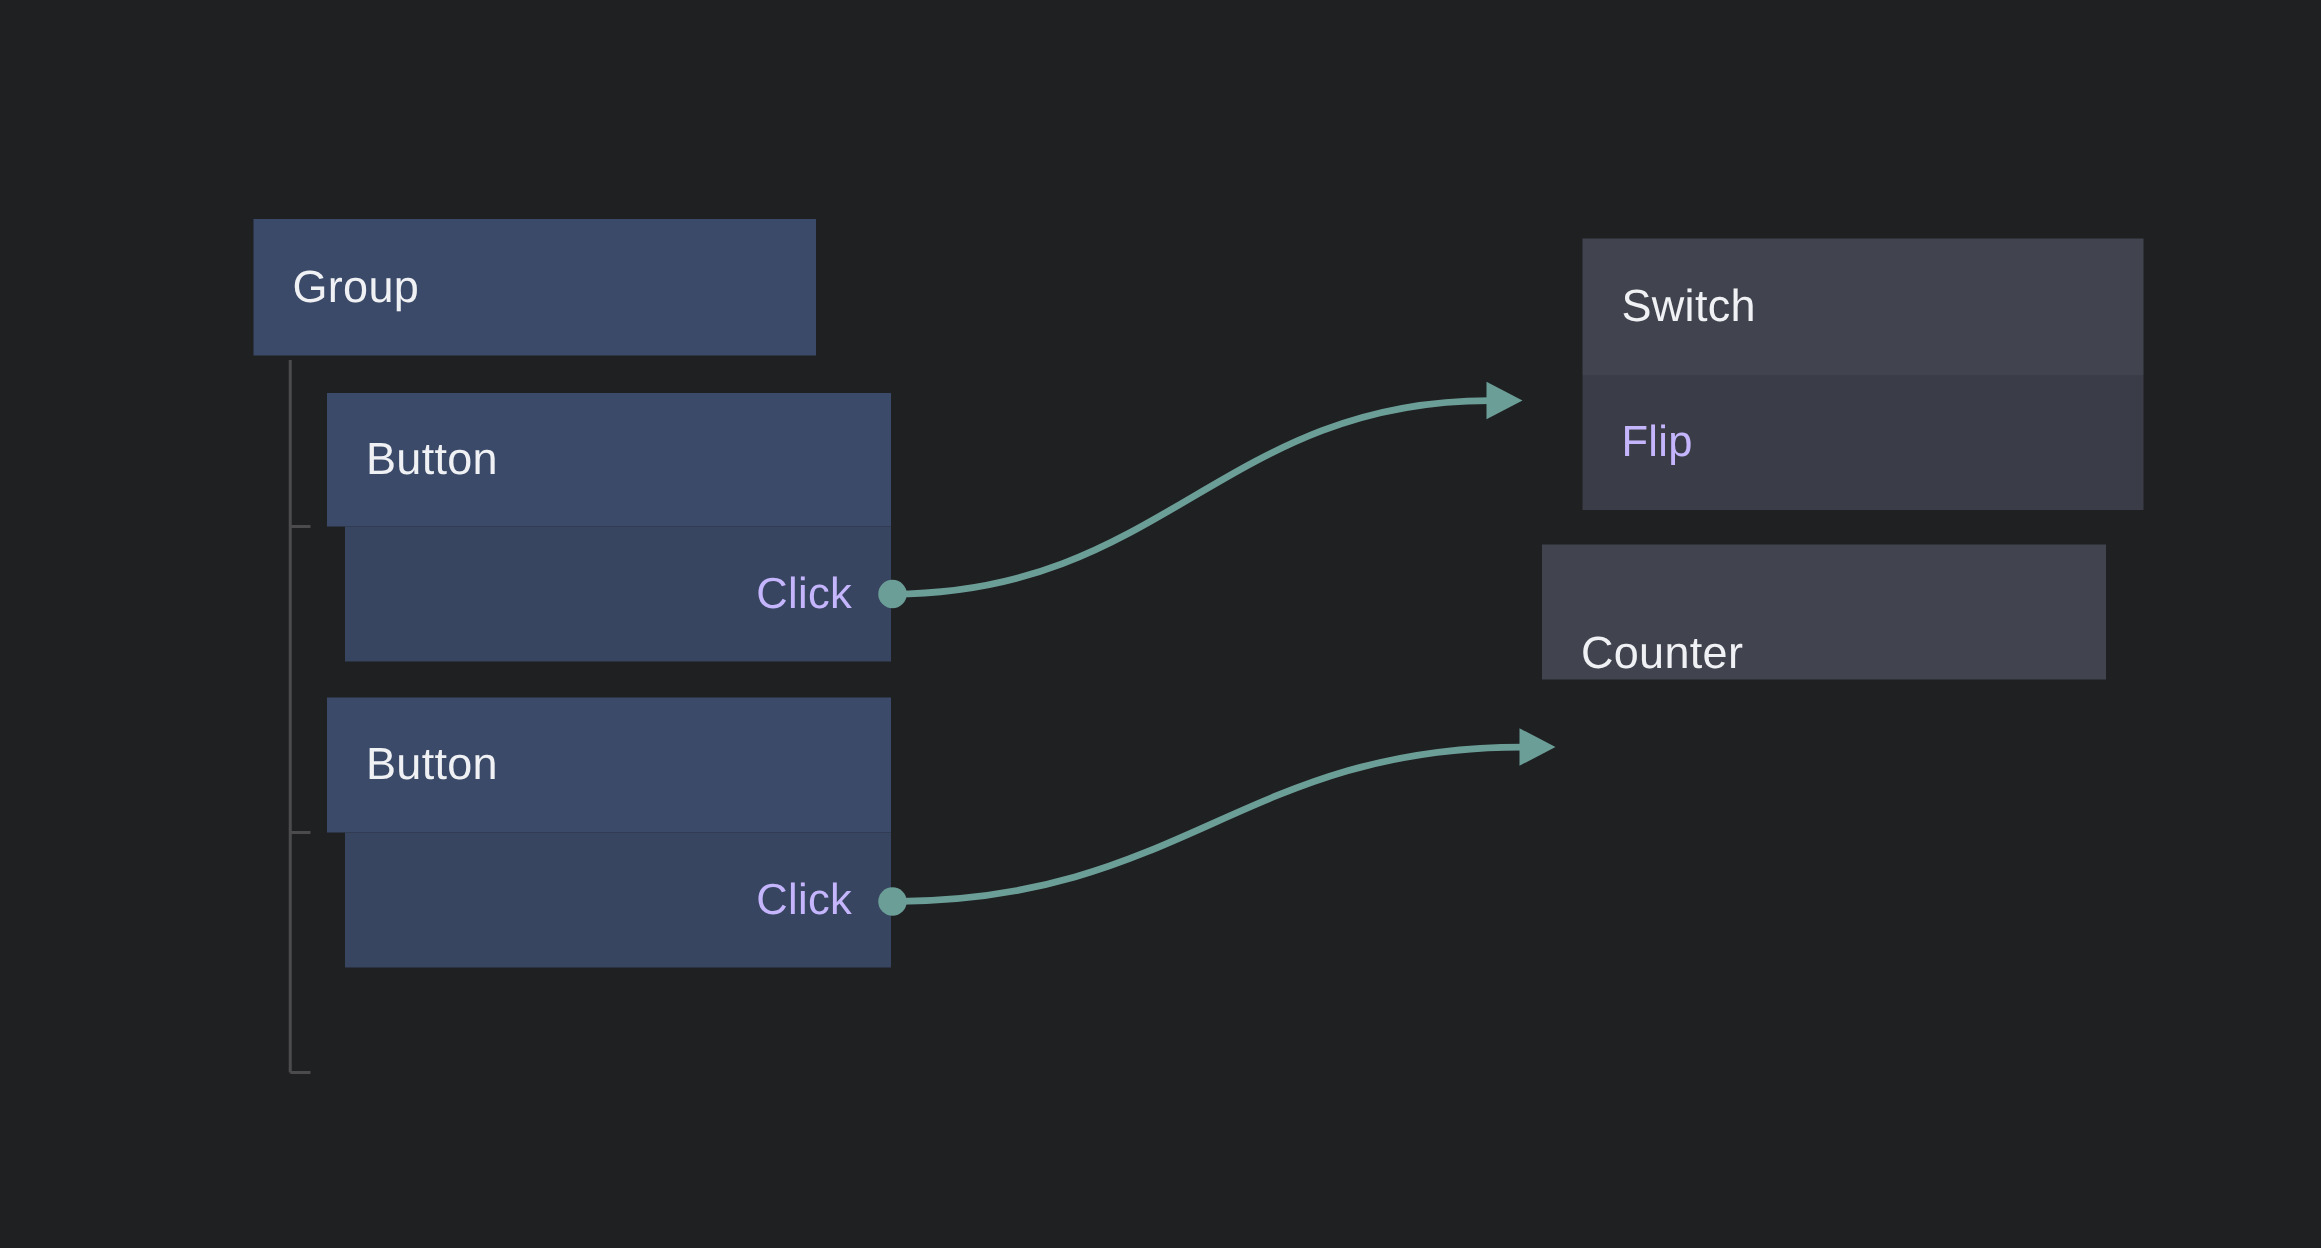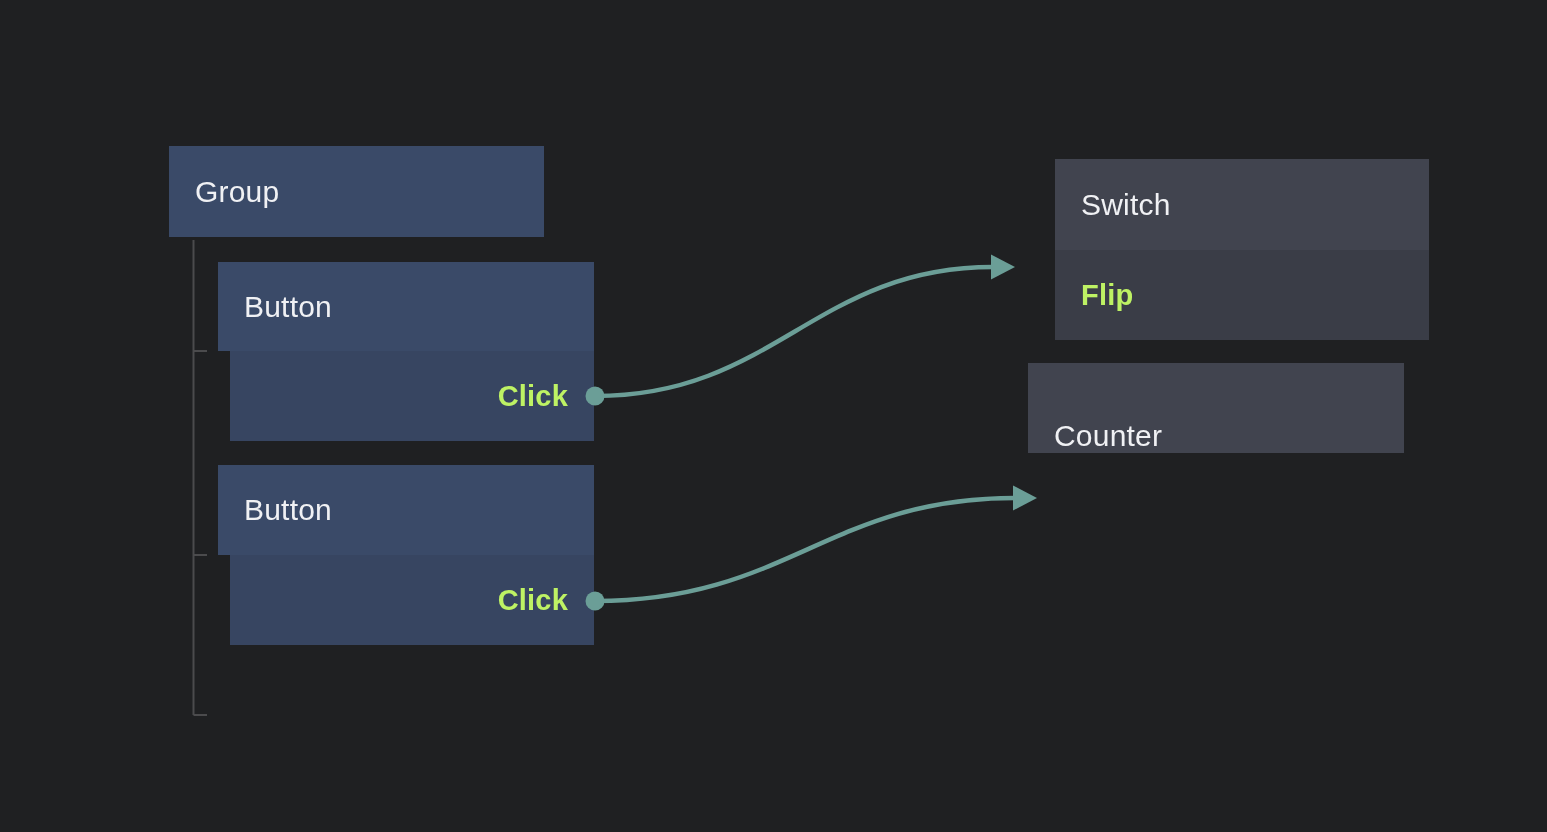--- a/index.html
+++ b/index.html
@@ -35,22 +35,22 @@
   }
   .node-title {
     font-size: 30px;
     font-weight: 400;
     color: #f0f1f4;
     letter-spacing: 0.2px;
     white-space: nowrap;
   }
   .port-label {
     font-size: 29px;
-    font-weight: 700;
-    color: #bef264;
+    font-weight: 400;
+    color: #c4b5fd;
     letter-spacing: 0.2px;
     white-space: nowrap;
   }
   
   .blue .node-header { background: #3a4a68; }
   .blue .node-body   { background: #374561; }
   
   .gray .node-header { background: #41444f; }
   .gray .node-body   { background: #3a3d47; }
 

